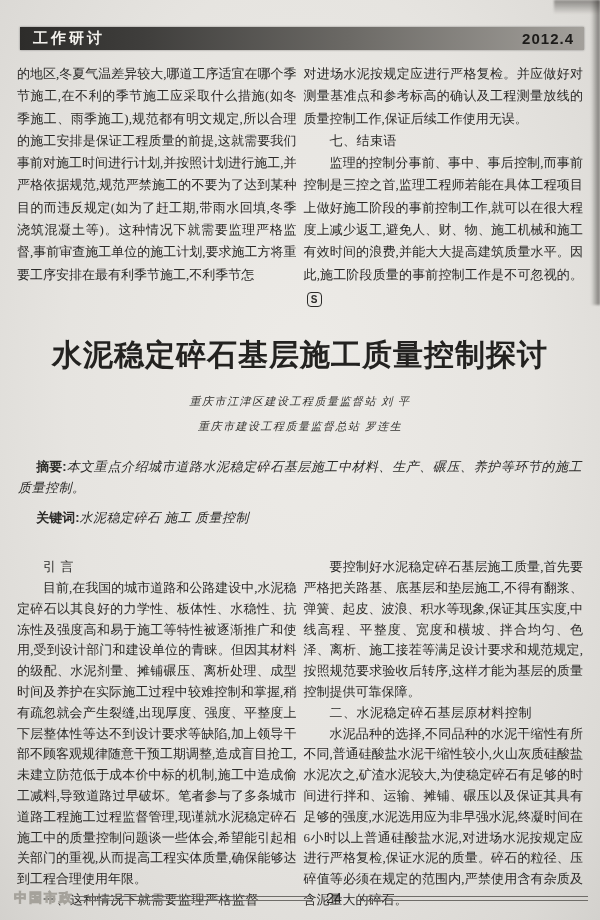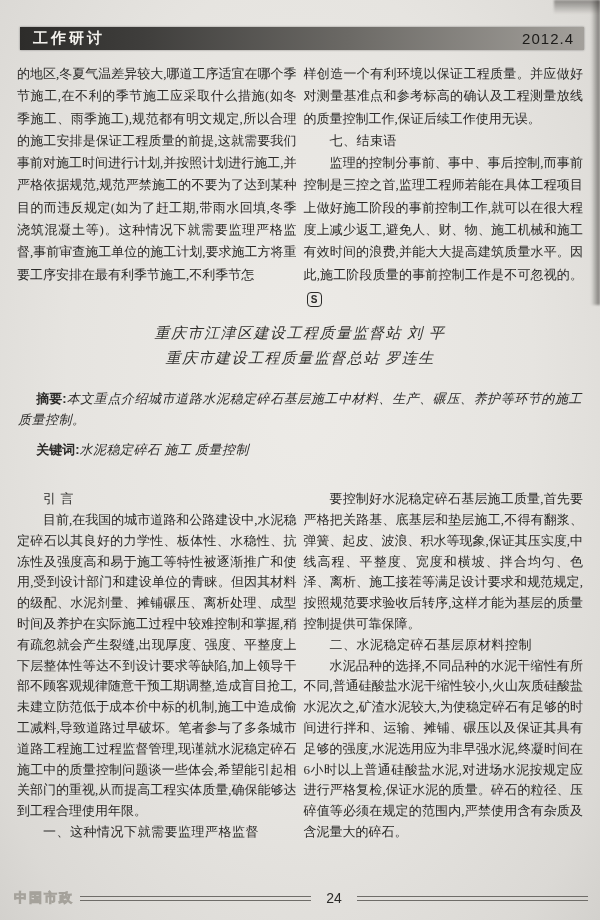--- a/index.html
+++ b/index.html
@@ -34,21 +34,21 @@
     background:linear-gradient(90deg,#2d2c2a 0%,#3f3e3c 22%,#6b6965 58%,#a3a09b 100%);
     display:flex;align-items:center;justify-content:space-between;
     padding:0 10px 0 13px;
     box-shadow:0 0 2px rgba(0,0,0,.4);
   }
   .header-bar .section-label{
     color:#f3f1ed;font-weight:bold;font-size:15px;letter-spacing:3px;
     font-family:"Liberation Sans", sans-serif;
   }
   .header-bar .issue{
-    color:#1d1c1a;font-size:15px;font-weight:400;letter-spacing:1px;
+    color:#1d1c1a;font-size:15px;font-weight:700;letter-spacing:1px;
     font-family:"Liberation Sans", sans-serif;
   }
 
   
   .two-col{display:flex;gap:7px;padding:0 17px;}
   .col{flex:1;text-align:justify;}
   .col p{margin:0;}
   .top-section{margin-top:13px;font-size:13px;line-height:22.3px;}
   .body-section{margin-top:29px;font-size:13px;line-height:20.8px;}
   .indent{text-indent:2em;}
@@ -69,21 +69,21 @@
 
   
   .article-title{
     margin:27px 20px 0;
     text-align:center;
     font-size:30px;font-weight:bold;letter-spacing:1px;
     color:#232220;
   }
   .authors{margin-top:13px;text-align:center;}
   .author-line{
-    font-size:15px;font-style:italic;letter-spacing:1.5px;
+    font-size:11px;font-style:italic;letter-spacing:1.5px;
     line-height:25px;color:#33322f;
   }
   .abstract,.keywords{
     margin:0 18px;font-size:13px;line-height:21px;
     text-align:justify;
   }
   .abstract{margin-top:17px;text-indent:1.4em;}
   .keywords{margin-top:9px;text-indent:1.4em;}
   .meta-label{font-weight:bold;font-style:normal;font-family:"Liberation Sans", sans-serif;}
   .meta-text{font-style:italic;letter-spacing:.5px;}
@@ -120,26 +120,27 @@
   <div class="header-bar">
     <span class="section-label">工作研讨</span>
     <span class="issue">2012.4</span>
   </div>
 
   <div class="two-col top-section">
     <div class="col">
       <p>的地区,冬夏气温差异较大,哪道工序适宜在哪个季节施工,在不利的季节施工应采取什么措施(如冬季施工、雨季施工),规范都有明文规定,所以合理的施工安排是保证工程质量的前提,这就需要我们事前对施工时间进行计划,并按照计划进行施工,并严格依据规范,规范严禁施工的不要为了达到某种目的而违反规定(如为了赶工期,带雨水回填,冬季浇筑混凝土等)。这种情况下就需要监理严格监督,事前审查施工单位的施工计划,要求施工方将重要工序安排在最有利季节施工,不利季节怎</p>
     </div>
     <div class="col">
-      <p>样创造一个有利环境以保证工程质量。并应做好对测量基准点和参考标高的确认及工程测量放线的质量控制工作,保证后续工作使用无误。</p>
+      <p>对进场水泥按规定应进行严格复检。并应做好对测量基准点和参考标高的确认及工程测量放线的质量控制工作,保证后续工作使用无误。</p>
       <p class="col-heading">七、结束语</p>
       <p class="indent"><span>监理的控制分事前、事中、事后控制,而事前控制是三控之首,监理工程师若能在具体工程项目上做好施工阶段的事前控制工作,就可以在很大程度上减少返工,避免人、财、物、施工机械和施工有效时间的浪费,并能大大提高建筑质量水平。因此,施工阶段质量的事前控制工作是不可忽视的。</span><span class="end-mark">S</span></p>
     </div>
   </div>
 
+  <h1 class="article-title">水泥稳定碎石基层施工质量控制探讨</h1>
 
   <div class="authors">
     <div class="author-line">重庆市江津区建设工程质量监督站  刘 平</div>
     <div class="author-line">重庆市建设工程质量监督总站 罗连生</div>
   </div>
 
   <p class="abstract"><span class="meta-label">摘要:</span><span class="meta-text">本文重点介绍城市道路水泥稳定碎石基层施工中材料、生产、碾压、养护等环节的施工质量控制。</span></p>
 
   <p class="keywords"><span class="meta-label">关键词:</span><span class="meta-text">水泥稳定碎石 施工 质量控制</span></p>
 

